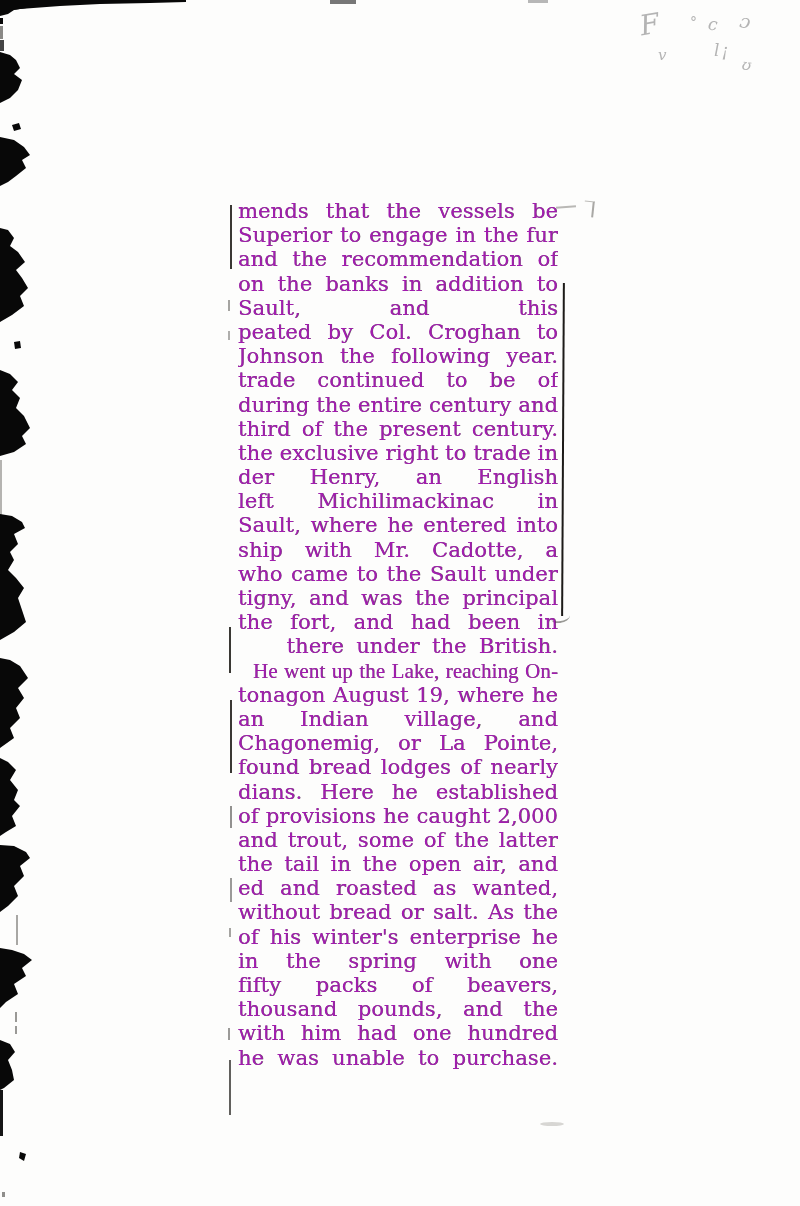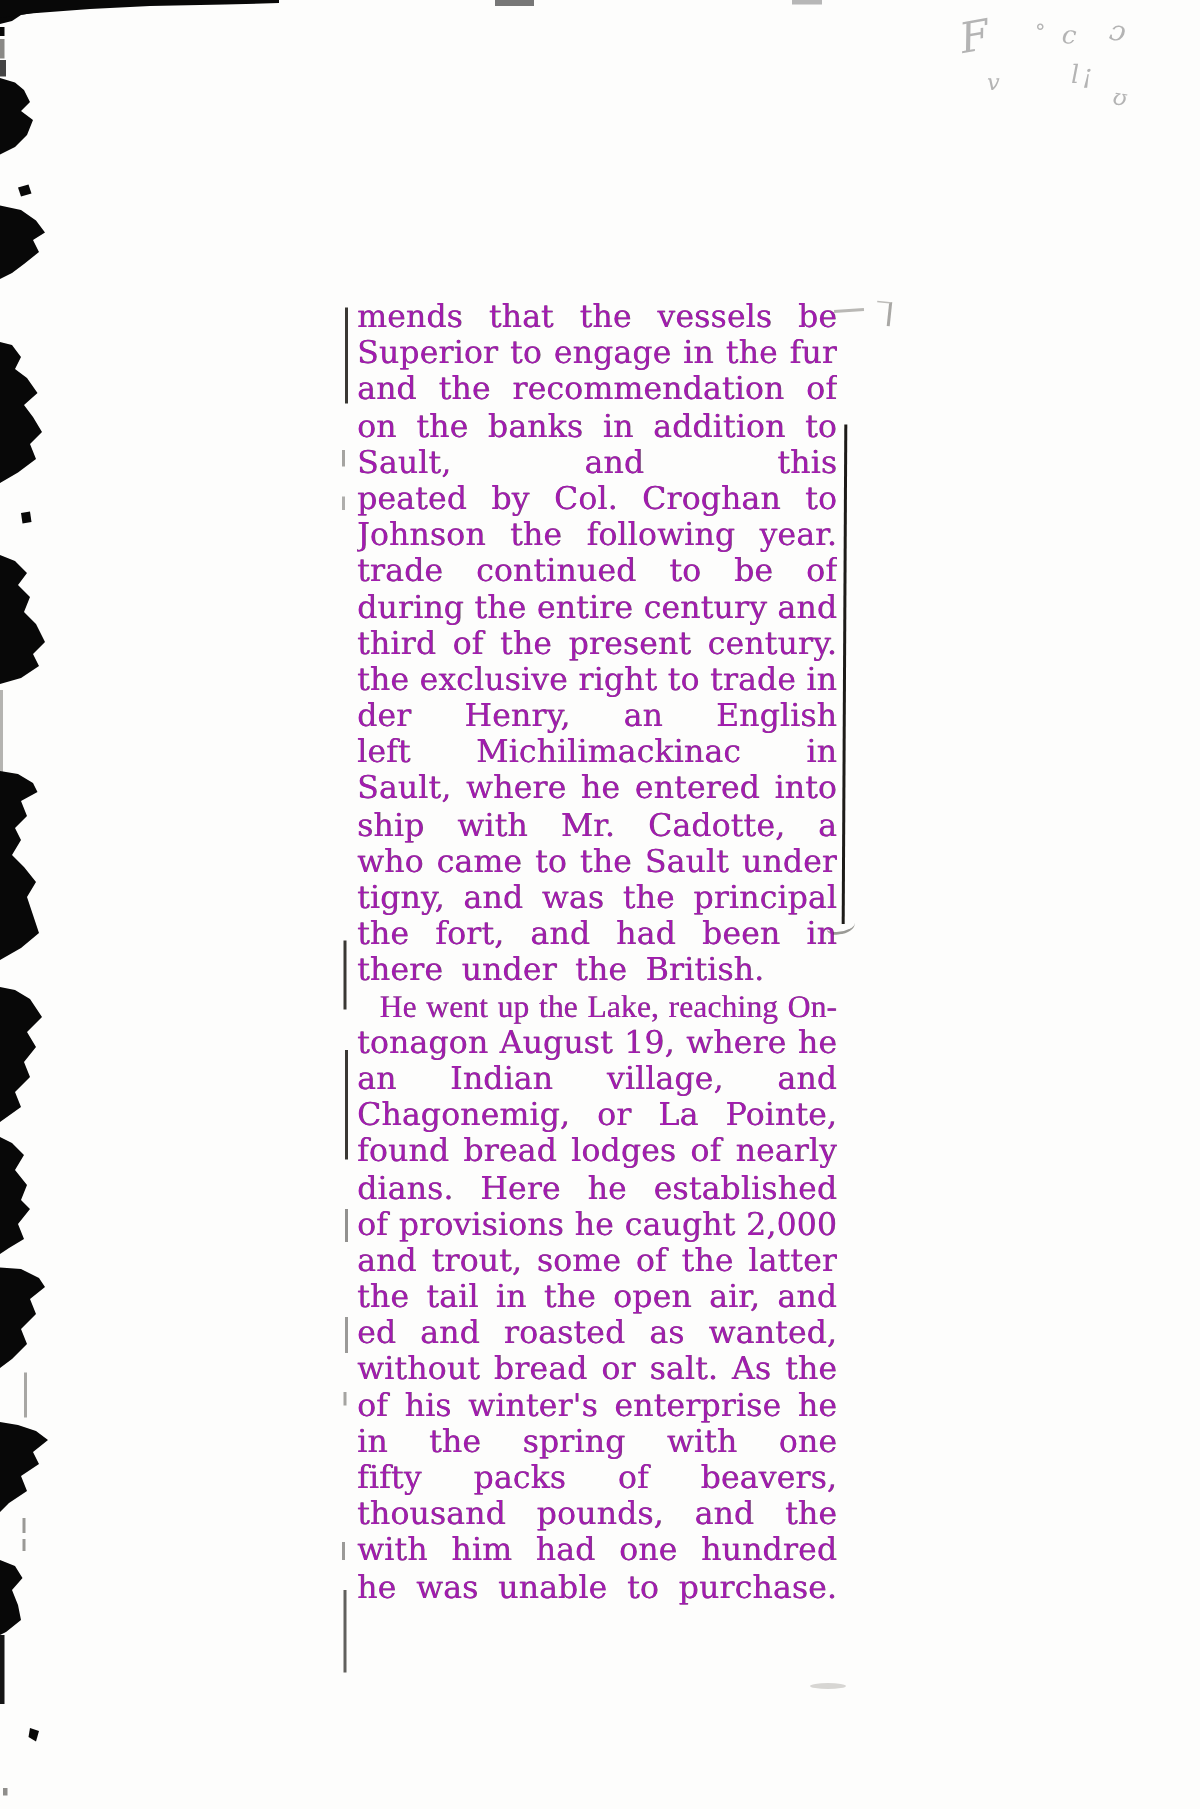--- a/index.html
+++ b/index.html
@@ -13,21 +13,21 @@
   
   .clipping-text{
     position:absolute;left:238px;top:199px;width:320px;
     font-size:21px;line-height:24.2px;color:#a21caf;
     text-align:justify;
     text-shadow:0.3px 0 0 rgba(20,18,14,.65);
     letter-spacing:.1px;
   }
   .line{height:24.2px;overflow:hidden;white-space:normal;}
   .line.just::after{content:"";display:inline-block;width:100%;height:0;}
-  .line.shortlast{text-align:left;word-spacing:5.5px;}
+  .line.shortlast{text-align:right;word-spacing:5.5px;}
   .line.indent{text-indent:15px;font-family:Liberation Serif, serif;}
   
   .rule{position:absolute;background:#1d1b18;}
   .col-rule-right{left:562px;top:283px;width:2px;height:333px;transform:rotate(.3deg);}
   .rule-hook-bottom{
     position:absolute;left:551px;top:612px;width:19px;height:9px;
     border-bottom:2px solid #9a9a96;border-radius:0 0 60% 40%;
     transform:rotate(-6deg);
   }
   .lseg{position:absolute;width:2px;background:#3a3834;}

